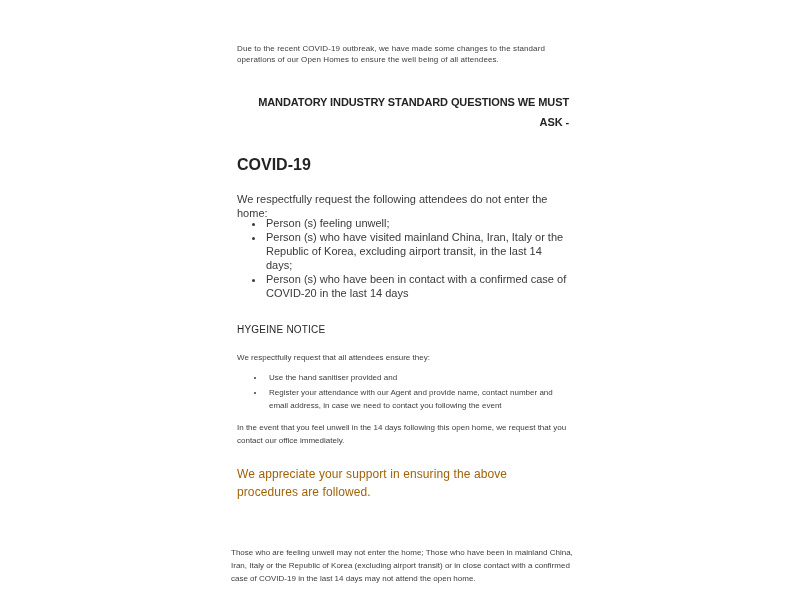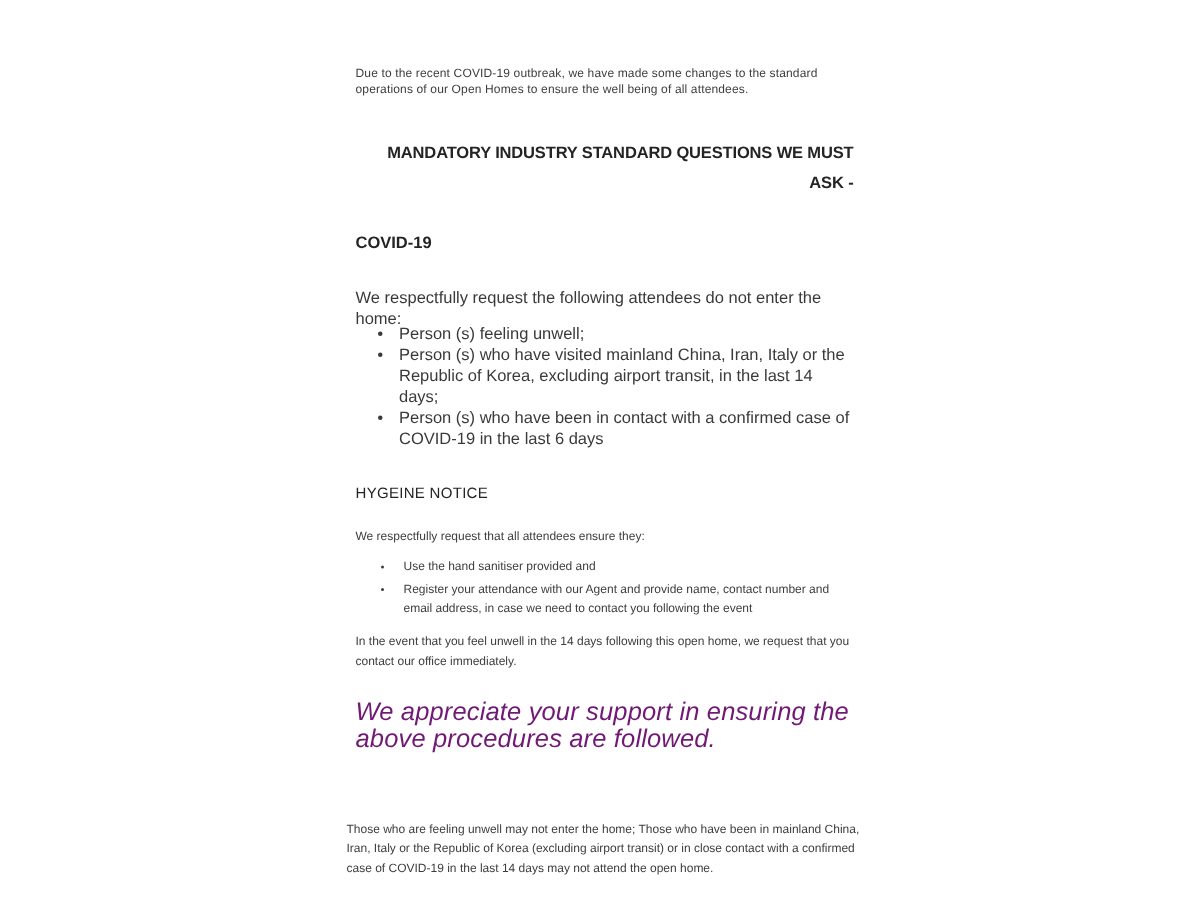--- a/index.html
+++ b/index.html
@@ -31,21 +31,21 @@
   .mandatory {
     top: 93px;
     font-size: 11px; font-weight: bold;
     line-height: 19.5px;
     letter-spacing: -0.1px;
     color: #242424;
     text-align: right;
   }
   .covid-h {
     top: 156px;
-    font-size: 11px; font-weight: bold;
+    font-size: 16px; font-weight: bold;
     color: #242424;
   }
   .covid-req {
     top: 192px;
     font-size: 11px; line-height: 14px;
     color: #3a3a3a;
   }
   ul.covid-bullets {
     top: 216px;
     list-style: disc outside;
@@ -74,24 +74,23 @@
     color: #3d3d3d;
   }
   ul.hygiene-bullets li { padding-left: 4px; margin-bottom: 1px; }
   .unwell {
     top: 421px;
     font-size: 8px; line-height: 13px;
     color: #3d3d3d;
   }
   .appreciation {
     top: 466px;
-    font-size: 17px; line-height: 17.5px;
+    font-size: 12px; line-height: 17.5px;
     letter-spacing: 0.1px;
-    color: #701a75;
-    font-style: italic;
+    color: #a16207;
   }
   .footer-note {
     top: 546px;
     left: -6px;
     width: 344px;
     font-size: 8px; line-height: 13px;
     text-align: left;
     color: #3d3d3d;
   }
 </style>
@@ -105,21 +104,21 @@
 
     <h1 class="mandatory">MANDATORY INDUSTRY STANDARD QUESTIONS WE MUST ASK -</h1>
 
     <h2 class="covid-h">COVID-19</h2>
 
     <p class="covid-req">We respectfully request the following attendees do not enter the home:</p>
 
     <ul class="covid-bullets">
       <li>Person (s) feeling unwell;</li>
       <li>Person (s) who have visited mainland China, Iran, Italy or the Republic of Korea, excluding airport transit, in the last 14 days;</li>
-      <li>Person (s) who have been in contact with a confirmed case of COVID-19 in the last 6 days</li>
+      <li>Person (s) who have been in contact with a confirmed case of COVID-20 in the last 14 days</li>
     </ul>
 
     <h3 class="hygiene-h">HYGEINE NOTICE</h3>
 
     <p class="hygiene-req">We respectfully request that all attendees ensure they:</p>
 
     <ul class="hygiene-bullets">
       <li>Use the hand sanitiser provided and</li>
       <li>Register your attendance with our Agent and provide name, contact number and email address, in case we need to contact you following the event</li>
     </ul>

